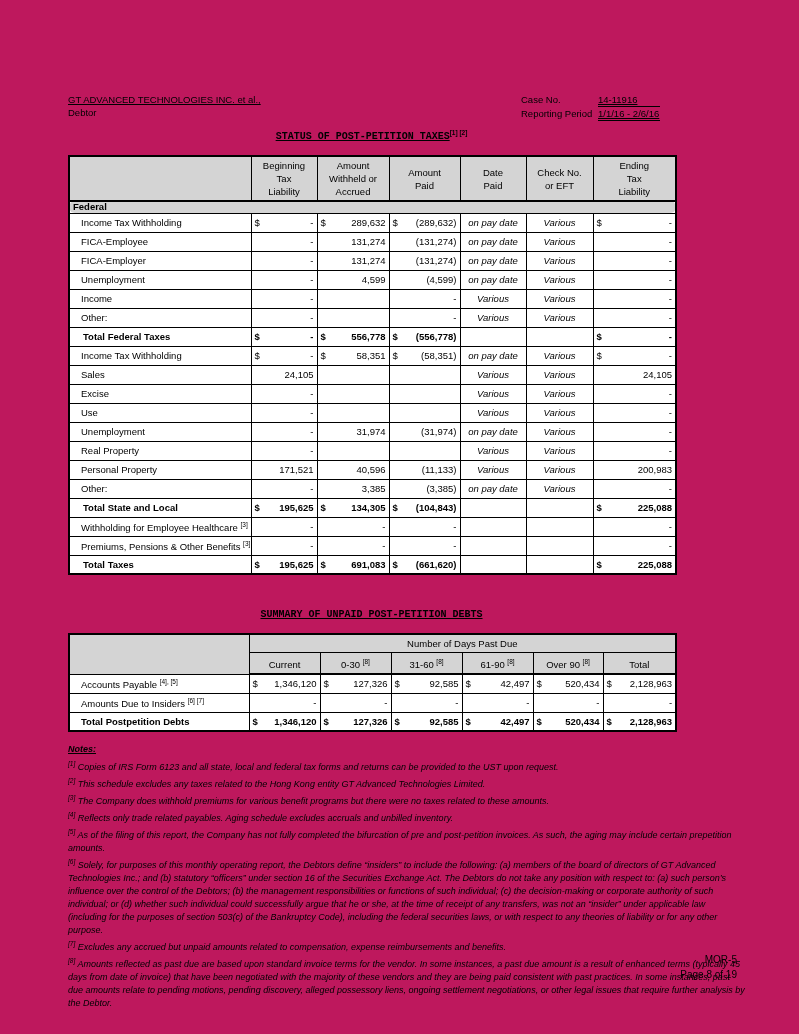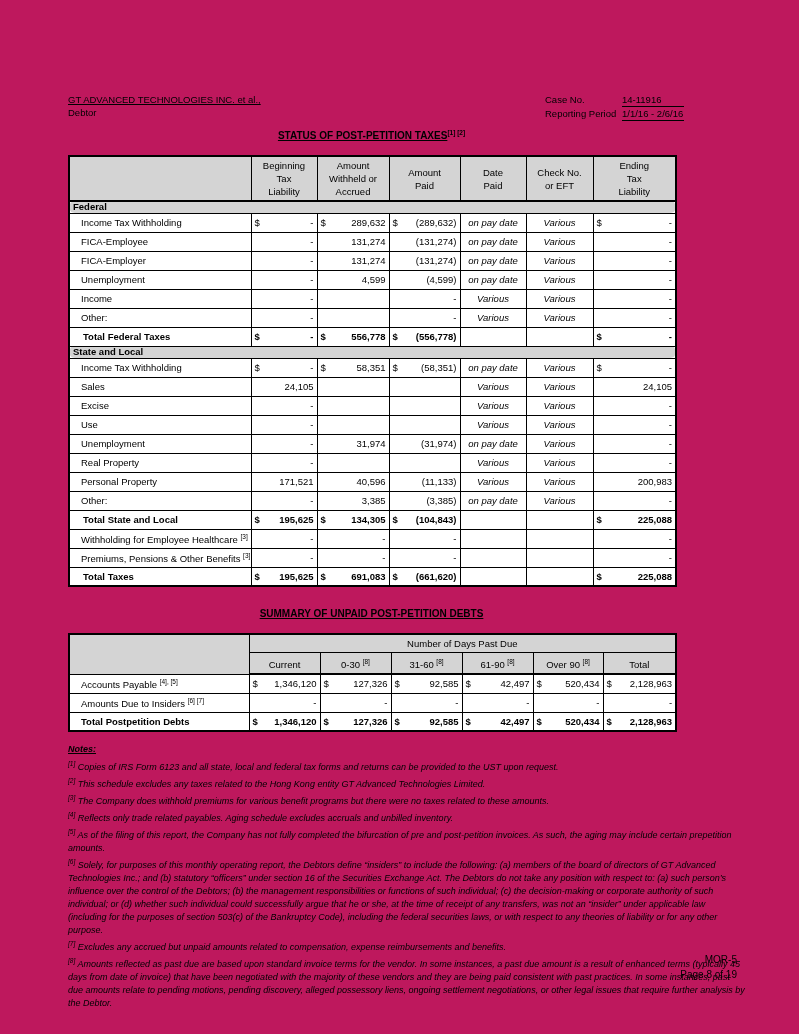--- a/index.html
+++ b/index.html
@@ -9,26 +9,26 @@
     position:relative; width:799px; height:1034px;
     background:#be185d; margin:0 auto; overflow:hidden;
   }
   sup { font-size:6.5px; vertical-align:4px; letter-spacing:0; }
 
   
   .hdr-left { position:absolute; left:68px; top:93px; font-size:9.5px; line-height:13px; }
   .company { text-decoration:underline; }
   .hdr-right { position:absolute; left:521px; top:93px; font-size:9.5px; line-height:13px; }
   .hdr-right .row { display:flex; }
-  .hdr-right .lab { width:77px;margin-left:24px; }
-  .hdr-right .val { border-bottom:1px solid #000; min-width:62px; }
+  .hdr-right .lab { width:77px; }
+  .hdr-right .val { border-bottom:1px solid #000; min-width:62px;text-decoration:underline; }
 
   
   .sec-title { position:absolute; width:607px; left:68px; text-align:center; font-size:10px; font-weight:bold; }
-  .sec-title .u { text-decoration:underline; }
+  .sec-title .u { text-decoration:underline;font-family:Liberation Mono, monospace; }
   .title1 { top:129px; }
   .title2 { top:608px; }
 
   
   table { border-collapse:collapse; table-layout:fixed; position:absolute; left:68px; background:#fff; }
   .t1 { top:155px; width:607px; }
   .t2 { top:633px; width:607px; }
   th, td { border:1px solid #000; font-size:9.5px; overflow:hidden; }
   table { border:2px solid #000; }
   thead th { background:#d4d4d4; font-weight:normal; text-align:center; vertical-align:middle;
@@ -308,23 +308,20 @@
           <td class="ctr b"></td>
           <td class="ctr b"></td>
           <td class="b">
             <div class="mw">
               <span>$</span>
               <span>-</span>
             </div>
           </td>
         </tr>
         <tr>
-          <td colspan="7" class="section">State and Local</td>
-        </tr>
-        <tr>
           <td class="lbl">Income Tax Withholding</td>
           <td class="">
             <div class="mw">
               <span>$</span>
               <span>-</span>
             </div>
           </td>
           <td class="">
             <div class="mw">
               <span>$</span>

